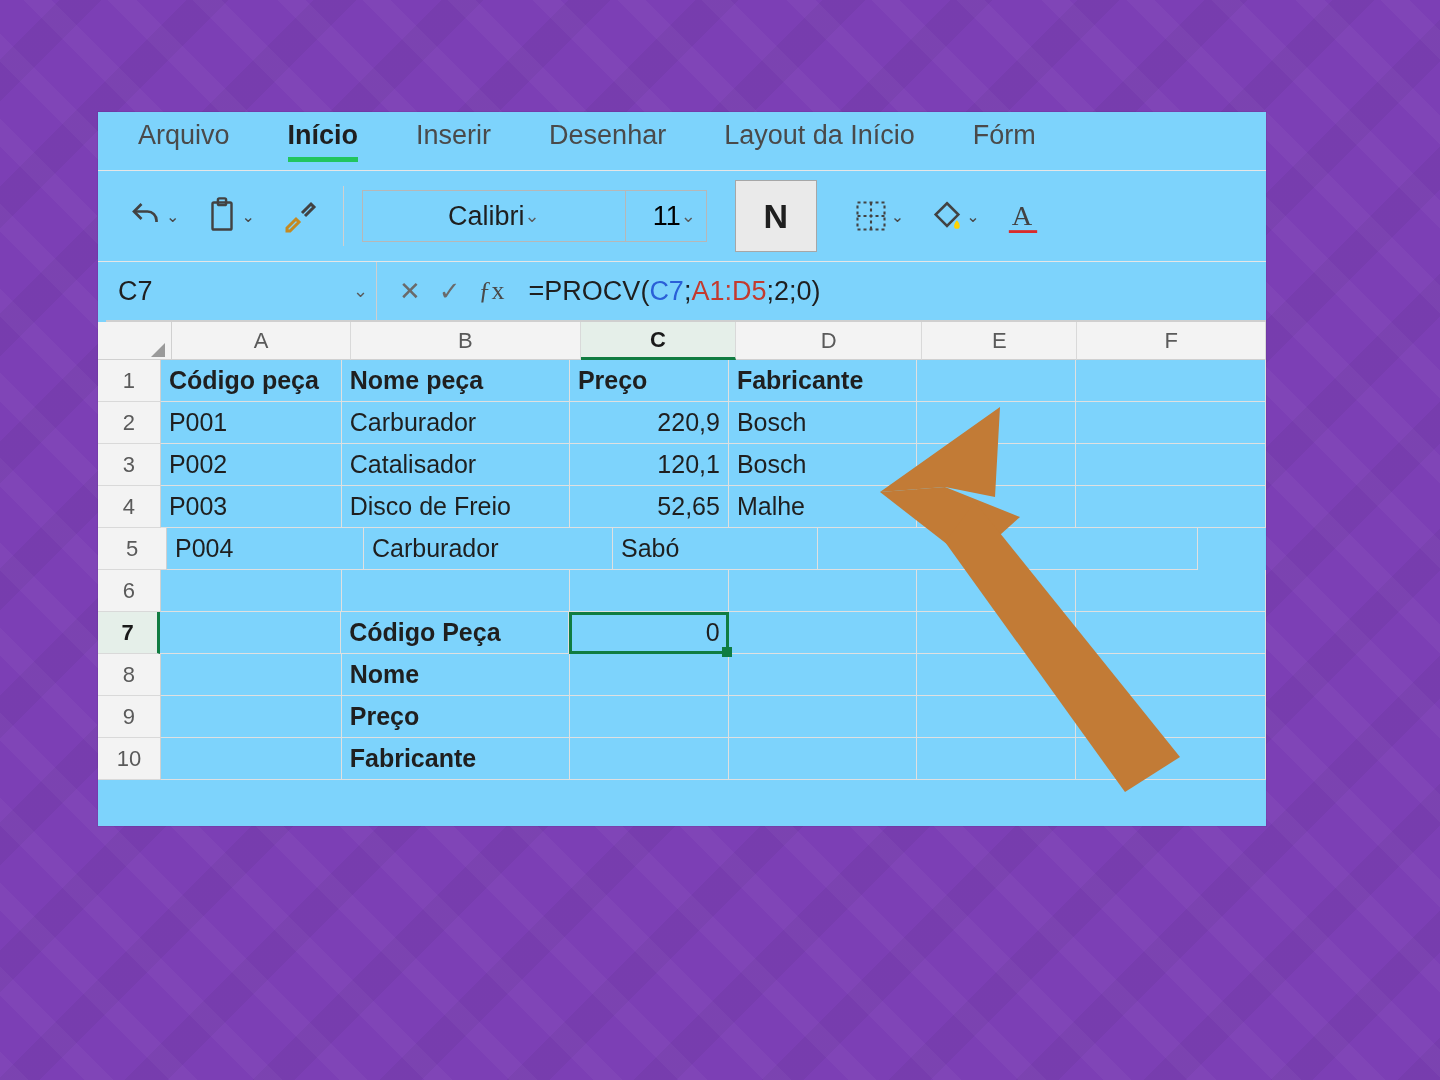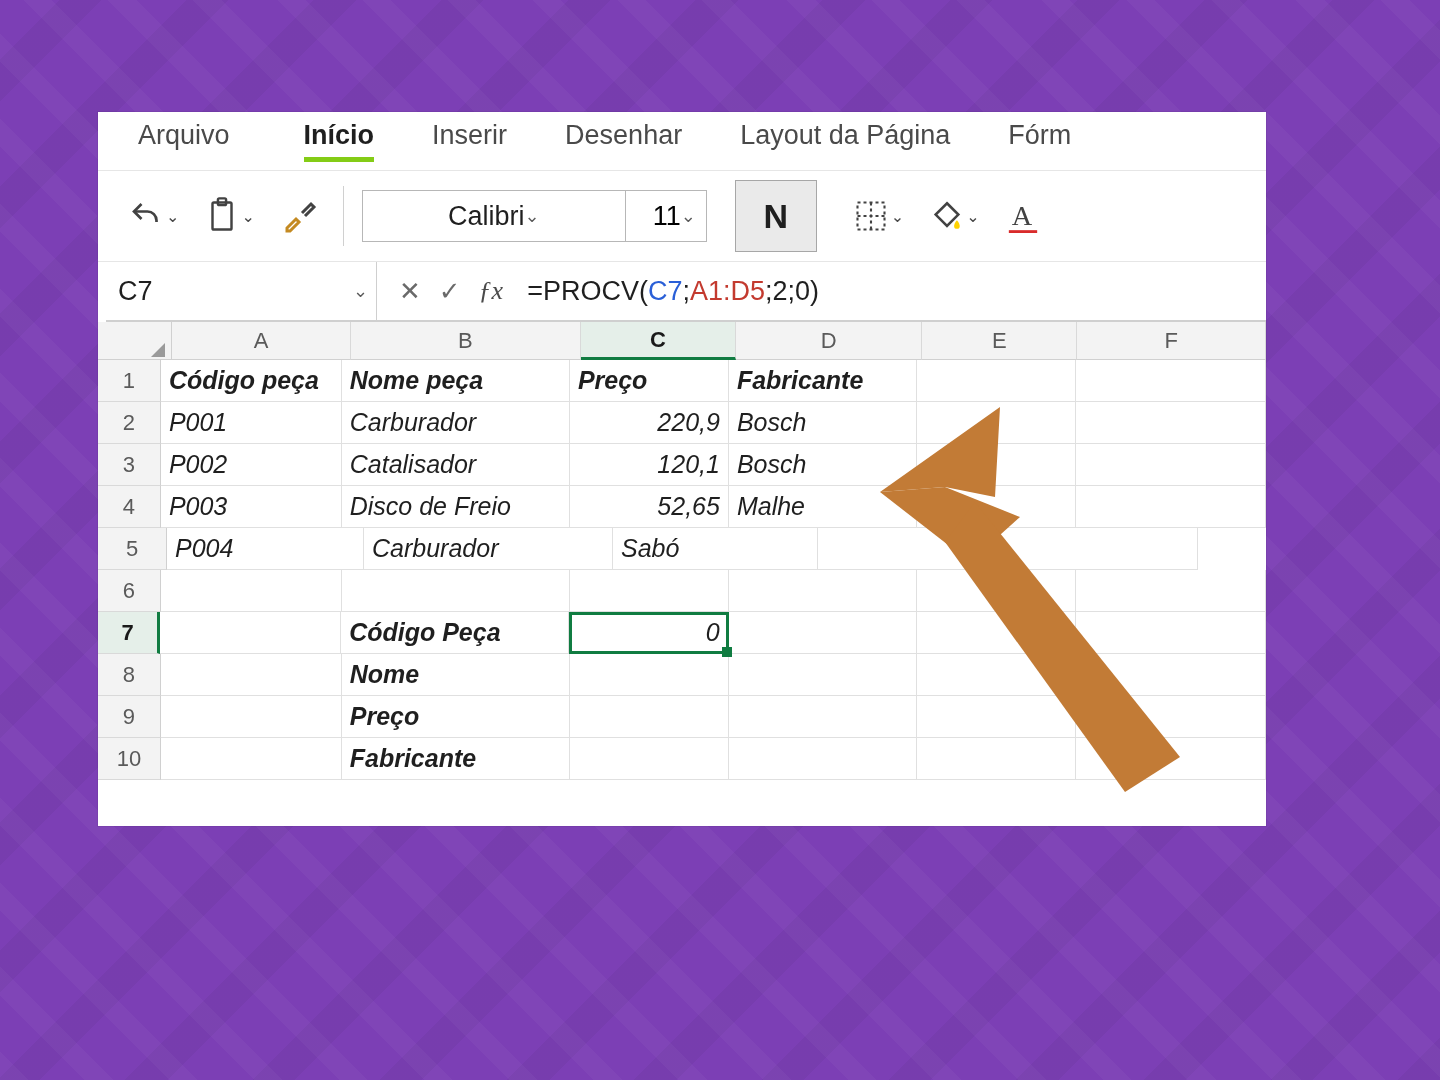--- a/index.html
+++ b/index.html
@@ -20,21 +20,21 @@
       repeating-linear-gradient(45deg, rgba(255,255,255,0.03) 0 20px, transparent 20px 60px),
       repeating-linear-gradient(-45deg, rgba(0,0,0,0.04) 0 30px, transparent 30px 90px);
     pointer-events: none;
   }
   .window {
     position: absolute;
     left: 98px;
     top: 112px;
     width: 1168px;
     height: 714px;
-    background: #ffffff;
+    background: #7dd3fc;
     box-shadow: 0 0 0 1px rgba(0,0,0,0.05);
     overflow: hidden;
   }
 
   
   .ribbon-tabs {
     display: flex;
     align-items: flex-start;
     height: 58px;
     padding-left: 40px;
@@ -44,22 +44,21 @@
     border-bottom: 1px solid #e6e6e6;
   }
   .ribbon-tab {
     padding-top: 8px;
     padding-bottom: 6px;
     cursor: pointer;
   }
   .ribbon-tab.active {
     font-weight: 600;
     color: #1f1f1f;
-    border-bottom: 5px solid #84cc16;
-    margin-left: 16px;
+    border-bottom: 5px solid #22c55e;
   }
 
   
   .toolbar {
     display: flex;
     align-items: center;
     height: 90px;
     padding-left: 22px;
     gap: 10px;
     border-bottom: 1px solid #e6e6e6;
@@ -149,21 +148,20 @@
   }
   .fb-icons {
     display: flex;
     align-items: center;
     gap: 18px;
     padding: 0 22px;
     color: #6a6a6a;
     font-size: 26px;
   }
   .fb-icons .fx {
-    font-style: italic;
     font-family: "Times New Roman", serif;
     font-size: 26px;
     color: #4a4a4a;
   }
   .formula-input {
     flex: 1;
     font-size: 27px;
     color: #1f1f1f;
     padding-left: 2px;
     display: flex;
@@ -234,21 +232,20 @@
     width: 65px;
   }
   .cell {
     border-right: 1px solid #e0e0e0;
     border-bottom: 1px solid #e0e0e0;
     font-size: 25px;
     color: #1f1f1f;
     padding: 0 8px;
     display: flex;
     align-items: center;
-    font-style: italic;
   }
   .cell.bold { font-weight: 700; }
   .cell.num { justify-content: flex-end; }
   .cell.selected {
     outline: 3px solid #107c41;
     outline-offset: -3px;
     position: relative;
   }
   .cell.selected::after{
     content:"";
@@ -280,21 +277,21 @@
 <body>
 <div class="bg-pattern"></div>
 
 <div class="window">
 
   <div class="ribbon-tabs">
     <div class="ribbon-tab">Arquivo</div>
     <div class="ribbon-tab active">Início</div>
     <div class="ribbon-tab">Inserir</div>
     <div class="ribbon-tab">Desenhar</div>
-    <div class="ribbon-tab">Layout da Página</div>
+    <div class="ribbon-tab">Layout da Início</div>
     <div class="ribbon-tab">Fórm</div>
   </div>
 
   <div class="toolbar">
     <div class="tool-btn">
       <svg width="36" height="36" viewBox="0 0 24 24" fill="none" stroke="#424242" stroke-width="1.8">
         <path d="M9 14l-5-5 5-5"></path>
           <path d="M4 9h9a6 6 0 0 1 6 6v1"></path>
       </svg>
       <span class="caret-mini">⌄</span>

